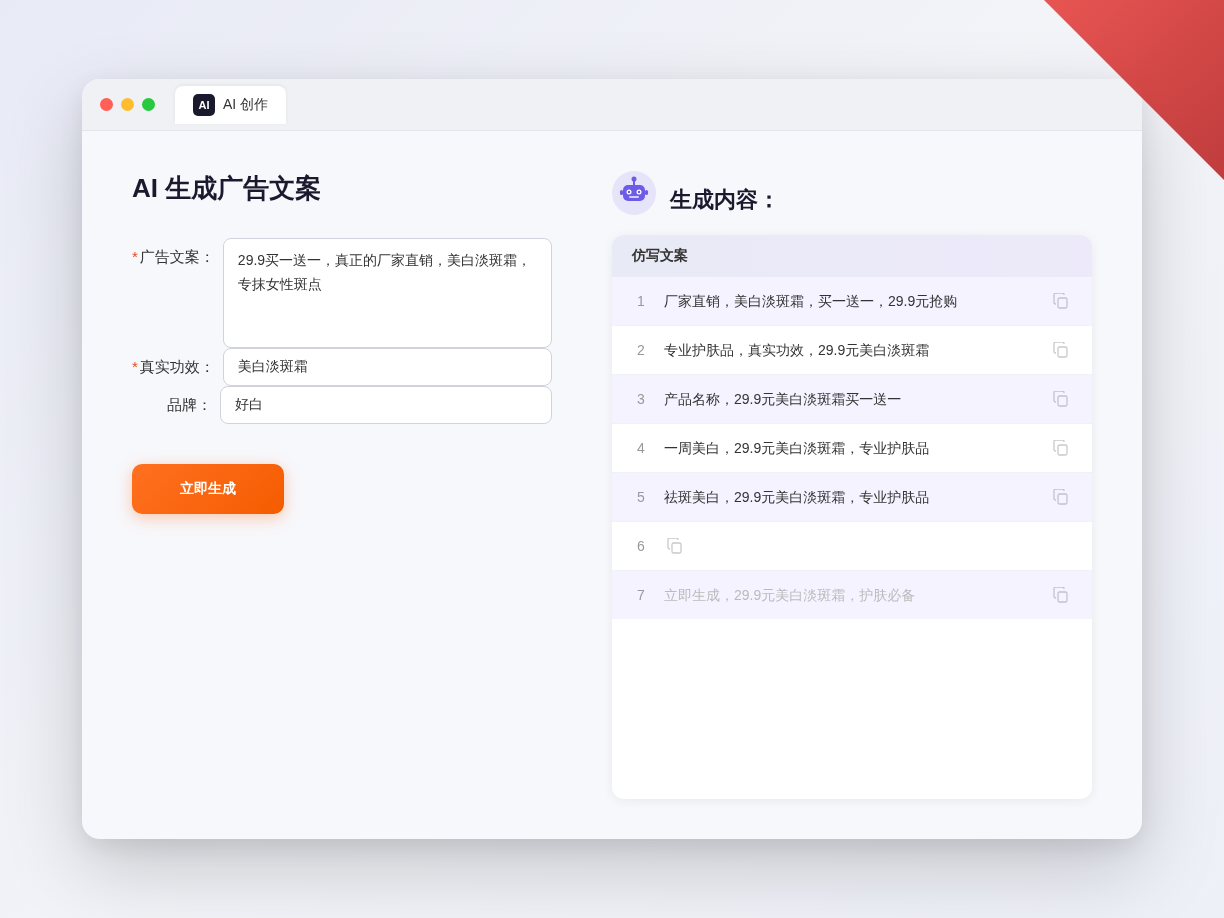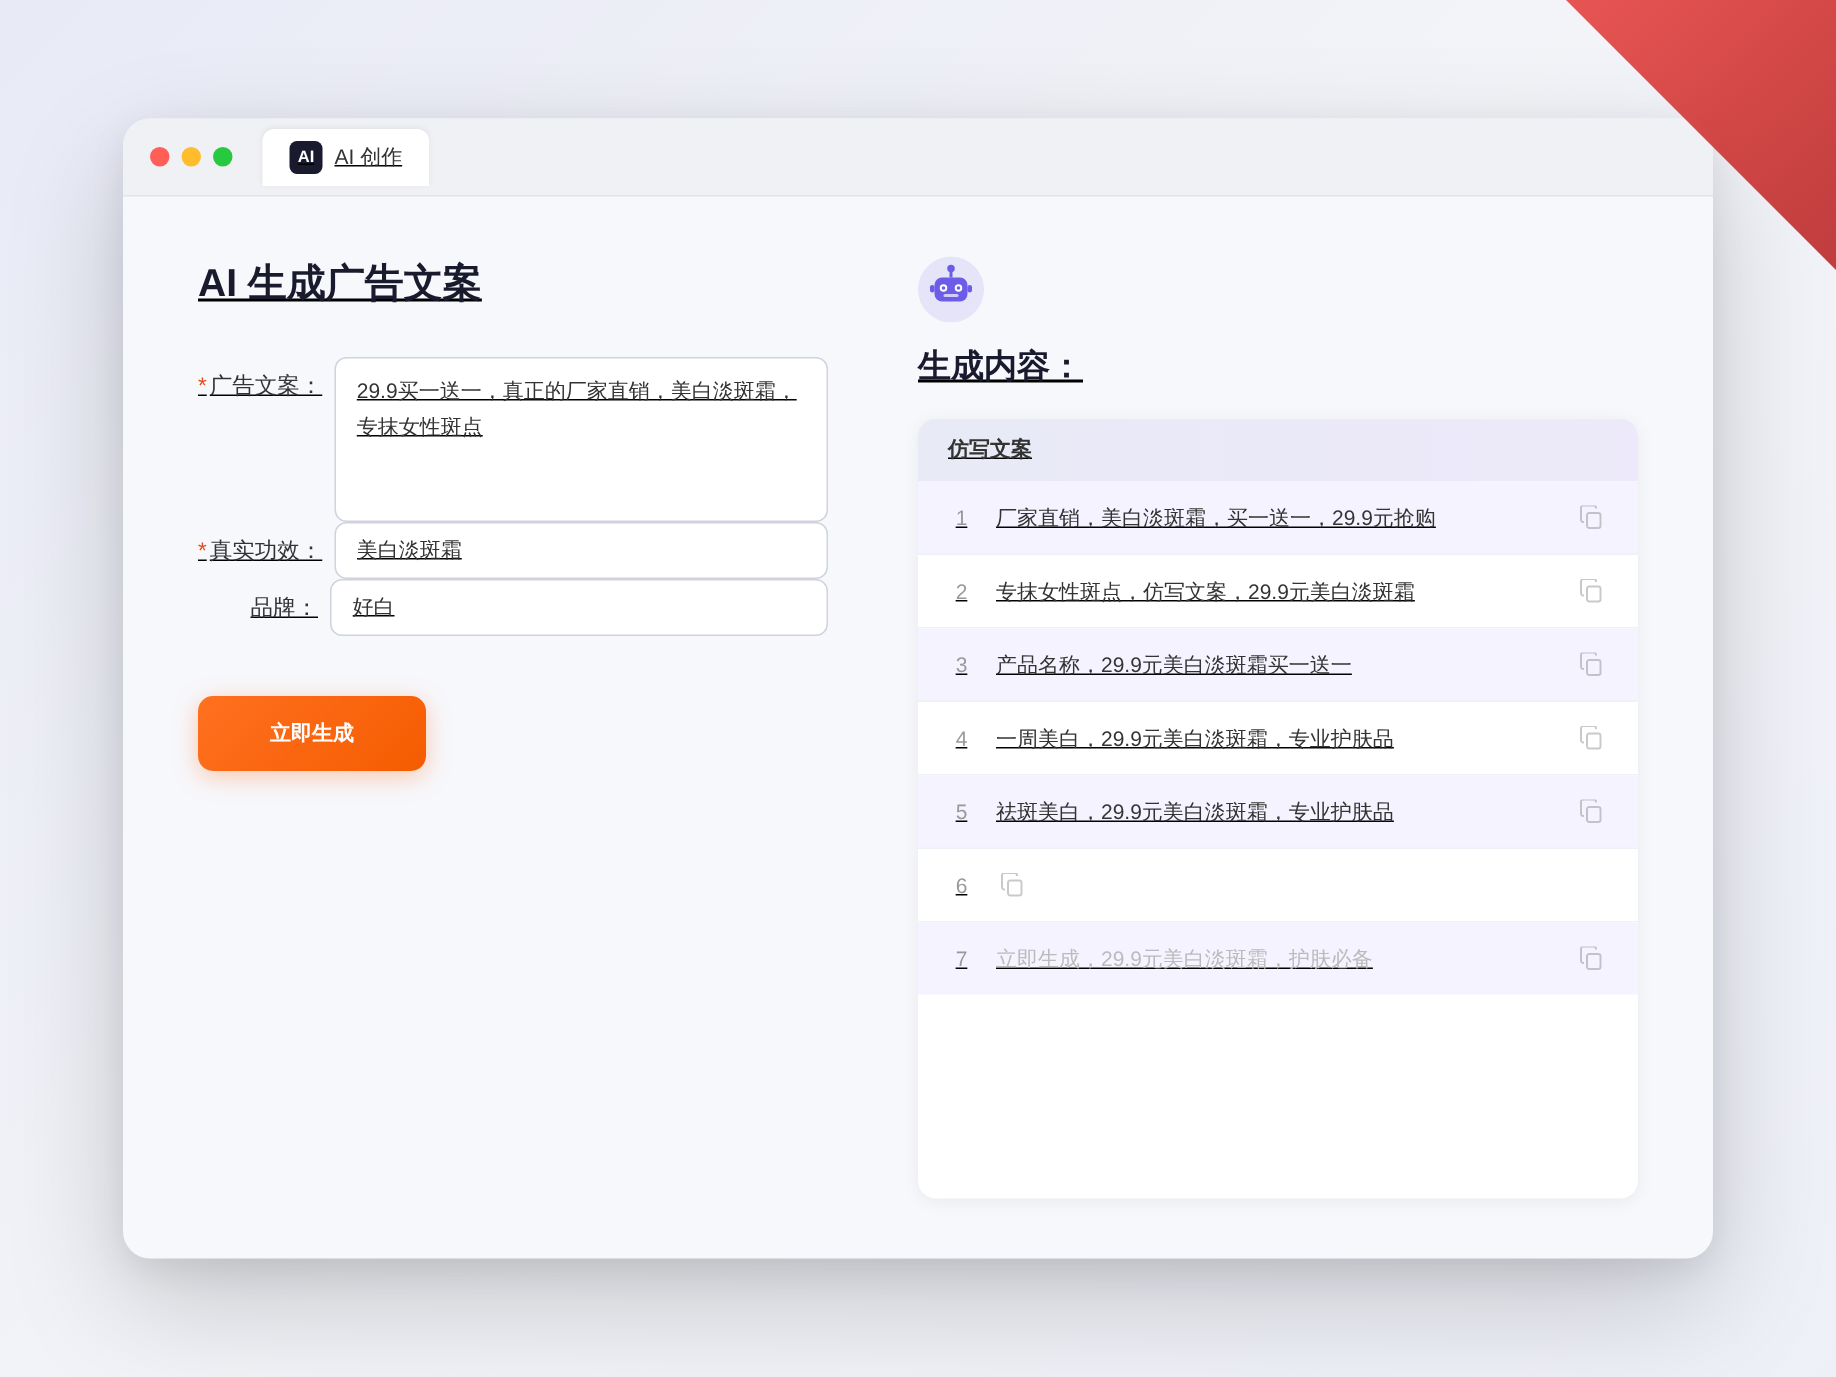--- a/index.html
+++ b/index.html
@@ -31,21 +31,20 @@
     
     .browser-window {
       width: 1060px;
       height: 760px;
       background: #f7f8fc;
       border-radius: 18px;
       box-shadow: 0 30px 80px rgba(0,0,0,0.18), 0 8px 24px rgba(0,0,0,0.08);
       overflow: hidden;
       display: flex;
       flex-direction: column;
-      text-decoration: underline;
     }
 
     
     .title-bar {
       height: 52px;
       background: #f0f1f5;
       display: flex;
       align-items: center;
       padding: 0 18px;
       border-bottom: 1px solid #e2e4ec;
@@ -169,24 +168,23 @@
 
     
     .right-panel {
       flex: 1;
       display: flex;
       flex-direction: column;
     }
 
     .result-header {
       display: flex;
-      align-items: flex-start;
+      align-items: flex-end;
       gap: 14px;
       margin-bottom: 20px;
-      flex-direction: column;
     }
 
     .robot-icon {
       width: 44px;
       height: 44px;
       flex-shrink: 0;
     }
 
     .result-title {
       font-size: 22px;
@@ -345,21 +343,21 @@
               <span class="row-text">厂家直销，美白淡斑霜，买一送一，29.9元抢购</span>
               <div class="copy-icon">
                 <svg viewBox="0 0 16 16" fill="none" xmlns="http://www.w3.org/2000/svg">
       <rect x="5" y="5" width="9" height="10" rx="1.5" stroke="#888" stroke-width="1.3"></rect>
       <path d="M3 11H2.5A1.5 1.5 0 011 9.5v-8A1.5 1.5 0 012.5 0h7A1.5 1.5 0 0111 1.5V2" stroke="#888" stroke-width="1.3"></path>
     </svg>
               </div>
             </div>
             <div class="table-row">
               <span class="row-num">2</span>
-              <span class="row-text">专抹女性斑点，仿写文案，29.9元美白淡斑霜</span>
+              <span class="row-text">专业护肤品，真实功效，29.9元美白淡斑霜</span>
               <div class="copy-icon">
                 <svg viewBox="0 0 16 16" fill="none" xmlns="http://www.w3.org/2000/svg">
       <rect x="5" y="5" width="9" height="10" rx="1.5" stroke="#888" stroke-width="1.3"></rect>
       <path d="M3 11H2.5A1.5 1.5 0 011 9.5v-8A1.5 1.5 0 012.5 0h7A1.5 1.5 0 0111 1.5V2" stroke="#888" stroke-width="1.3"></path>
     </svg>
               </div>
             </div>
             <div class="table-row row-highlight">
               <span class="row-num">3</span>
               <span class="row-text">产品名称，29.9元美白淡斑霜买一送一</span>

